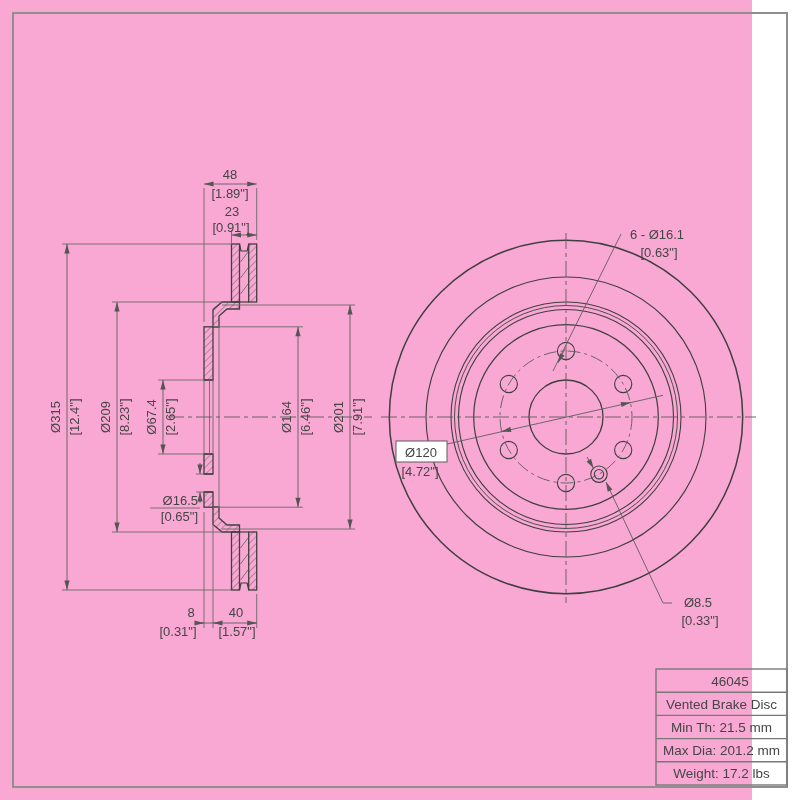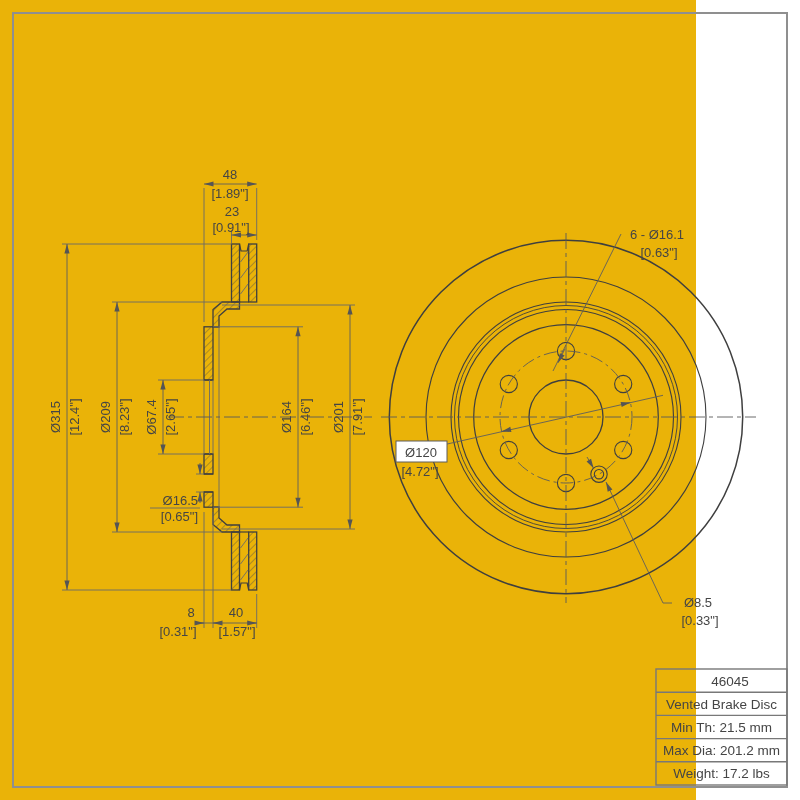--- a/index.html
+++ b/index.html
@@ -1,16 +1,16 @@
 <!DOCTYPE html>
 <html><head>
 <meta charset="utf-8">
 <style>
   html,body{margin:0;padding:0;background:#fff;}
-  .page{position:relative;width:696px;height:800px;background:#eab308;
+  .page{position:relative;width:752px;height:800px;background:#f9a8d4;
         font-family:"Liberation Sans","DejaVu Sans",sans-serif;}
   svg{position:absolute;left:0;top:0;}
   text{fill:#454545;font-size:13px;}
   .tbl{font-size:13.5px;}
   .rot{font-size:13px;}
 </style>
 </head>
 <body>
 
 <div class="page">

